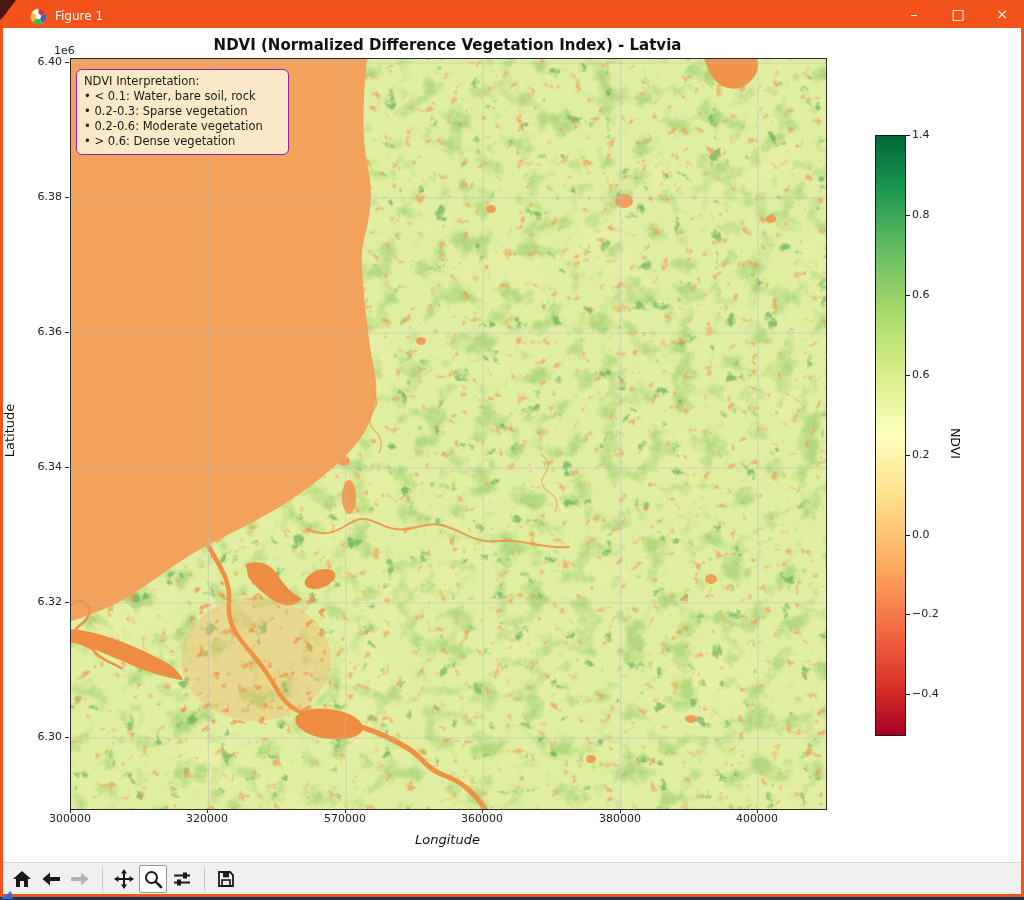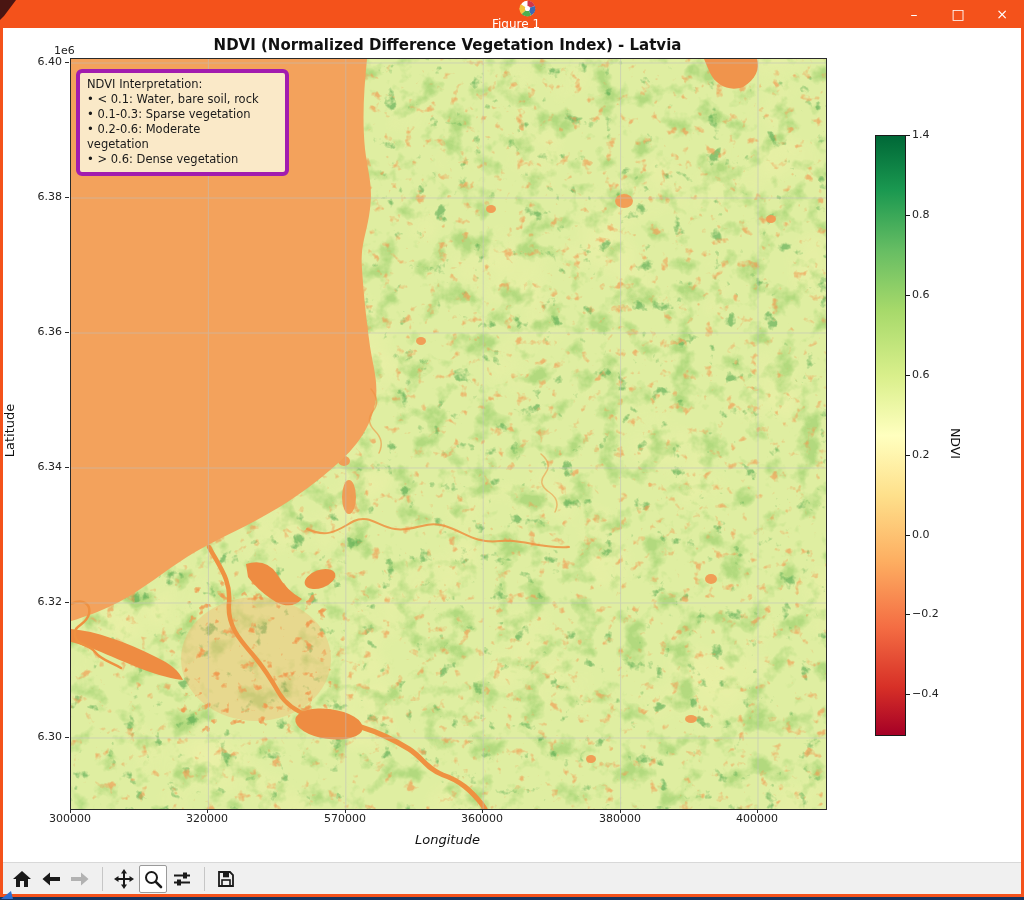--- a/index.html
+++ b/index.html
@@ -2,21 +2,21 @@
 <html><head>
 <meta charset="utf-8">
 <style>
   * { margin:0; padding:0; box-sizing:border-box; }
   html,body { width:1024px; height:900px; overflow:hidden;
     font-family:"DejaVu Sans", sans-serif; background:#16345f; }
   .screen { position:relative; width:1024px; height:900px; background:#16345f; }
 
   
   .titlebar { position:absolute; left:0; top:0; width:1024px; height:32px;
-    background:#f4521b; display:flex; align-items:center; color:#fff;flex-direction:column; }
+    background:#f4521b; display:flex; align-items:center; color:#fff; }
   .titlebar .app-icon { margin-left:30px; width:17px; height:17px; flex:0 0 auto; }
   .titlebar .title-text { margin-left:8px; font-size:12px; }
   .win-controls { position:absolute; right:0; top:0; height:28px; display:flex; }
   .win-btn { width:44px; height:28px; display:flex; align-items:center; justify-content:center;
     color:#fff; font-size:14px; cursor:default; }
   .border-strip { position:absolute; background:#f4521b; z-index:40; }
 
   
   .figure { position:absolute; left:0; top:28px; width:1024px; height:834px; background:#ffffff; }
   .fig-title { position:absolute; left:70px; top:8px; width:755px; text-align:center;
@@ -29,21 +29,21 @@
   .plot { position:absolute; left:70px; top:30px; width:757px; height:752px;
     border:1px solid #2a2a2a; background:#dfeea1; }
   .xtick-label { position:absolute; top:784px; width:60px; margin-left:-30px;
     text-align:center; font-size:11px; color:#222; }
   .ytick-label { position:absolute; left:30px; width:32px; text-align:right;
     font-size:11px; color:#222; }
   .tickmark { position:absolute; background:#2a2a2a; }
 
   
   .legend { position:absolute; left:76px; top:41px; width:213px;
-    background:#fae9c8; border:4px solid #a21caf; border-radius:6px;
+    background:#fae9c8; border:1px solid #a21caf; border-radius:6px;
     padding:4px 22px 5px 7px; font-size:11.5px; line-height:15px; color:#1a1a1a; }
 
   
   .cbar { position:absolute; left:875px; top:107px; width:31px; height:601px;
     border:1px solid #1a1a1a;
     background:linear-gradient(to bottom,
       #006837 0%, #1a9850 9%, #66bd63 19%, #a6d96a 29%, #d9ef8b 40%,
       #ffffbf 50%, #fee08b 60%, #fdae61 71%, #f46d43 82%, #d73027 92%, #a50026 100%); }
   .cbar-tick { position:absolute; left:906px; width:4px; height:1px; background:#1a1a1a; }
   .cbar-label { position:absolute; left:912px; width:36px; font-size:11px; color:#222; }
@@ -183,21 +183,21 @@
           <line x1="0" y1="409" x2="755" y2="409"></line>
           <line x1="0" y1="544" x2="755" y2="544"></line>
           <line x1="0" y1="679" x2="755" y2="679"></line>
         </g>
       </svg>
     </div>
 
     <div class="legend">
       <div>NDVI Interpretation:</div>
       <div>• &lt; 0.1: Water, bare soil, rock</div>
-      <div>• 0.1-0.3: Sparse vegetation</div>
+      <div>• 0.2-0.3: Sparse vegetation</div>
       <div>• 0.2-0.6: Moderate vegetation</div>
       <div>• &gt; 0.6: Dense vegetation</div>
     </div>
 
     <div class="tickmark" style="left:70px;top:781px;width:1px;height:4px"></div>
     <div class="tickmark" style="left:207px;top:781px;width:1px;height:4px"></div>
     <div class="tickmark" style="left:345px;top:781px;width:1px;height:4px"></div>
     <div class="tickmark" style="left:482px;top:781px;width:1px;height:4px"></div>
     <div class="tickmark" style="left:620px;top:781px;width:1px;height:4px"></div>
     <div class="tickmark" style="left:757px;top:781px;width:1px;height:4px"></div>

